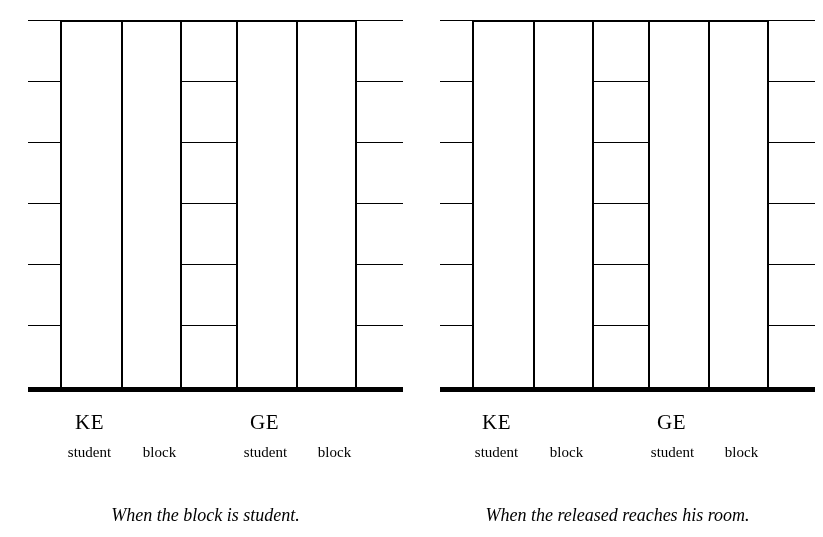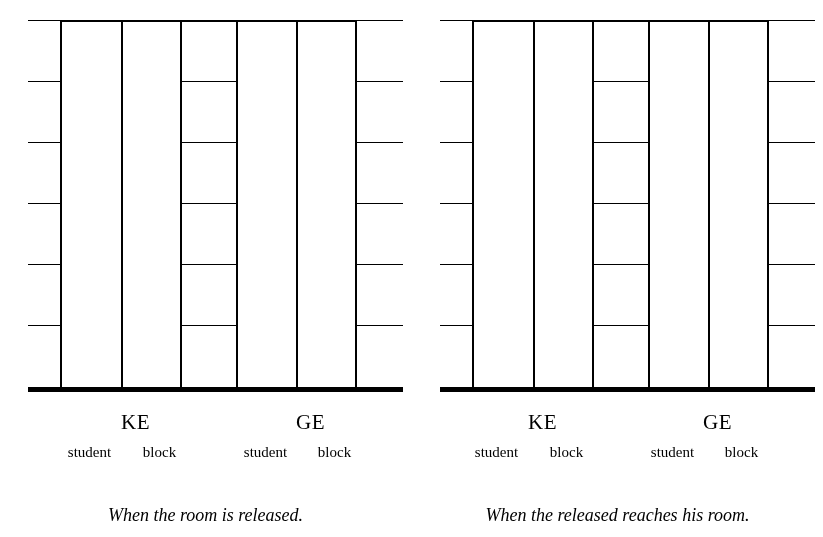--- a/index.html
+++ b/index.html
@@ -28,21 +28,21 @@
   
   .vline{position:absolute;width:0;border-left:2.2px solid #000;}
 
   
   .bar{position:absolute;background:#ffffff;}
   .bar .cap{position:absolute;left:0;right:0;top:0;height:0;border-top:2.2px solid #000;}
   .bar .seg{position:absolute;left:0;right:0;height:0;border-top:1.8px solid #000;}
 
   
   .grouplabel{
-    position:absolute;font-size:21px;line-height:21px;text-align:right;
+    position:absolute;font-size:21px;line-height:21px;text-align:left;
     letter-spacing:0.5px;
   }
   .sublabel{
     position:absolute;font-size:15px;line-height:15px;text-align:center;
   }
   .caption{
     position:absolute;width:100%;text-align:center;
     font-style:italic;font-size:18px;line-height:20px;
   }
 </style>
@@ -103,21 +103,21 @@
   </div>
 
   <div class="grouplabel" style="left:75px;top:412px;width:75px;">KE</div>
   <div class="grouplabel" style="left:250px;top:412px;width:75px;">GE</div>
 
   <div class="sublabel" style="left:52px;top:445px;width:75px;">student</div>
   <div class="sublabel" style="left:122px;top:445px;width:75px;">block</div>
   <div class="sublabel" style="left:228px;top:445px;width:75px;">student</div>
   <div class="sublabel" style="left:297px;top:445px;width:75px;">block</div>
 
-  <div class="caption" style="left:0;top:505px;">When the room is released.</div>
+  <div class="caption" style="left:0;top:505px;">When the block is student.</div>
 </div>
 
 <div class="panel right">
 
   <div class="plot">
 
     <div class="grid" style="left:0px;top:20px;width:46px;"></div>
     <div class="grid" style="left:0px;top:81px;width:46px;"></div>
     <div class="grid" style="left:0px;top:142px;width:46px;"></div>
     <div class="grid" style="left:0px;top:203px;width:46px;"></div>

